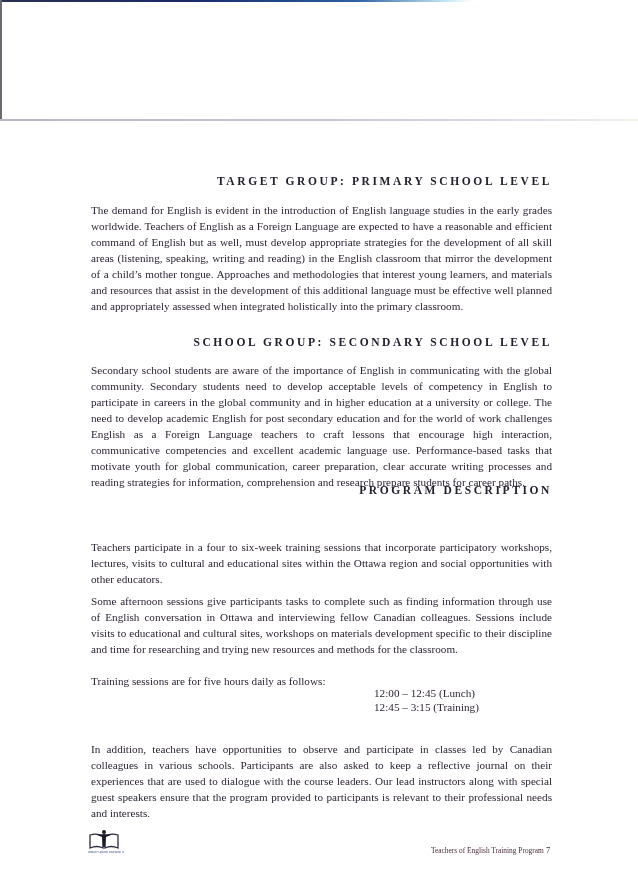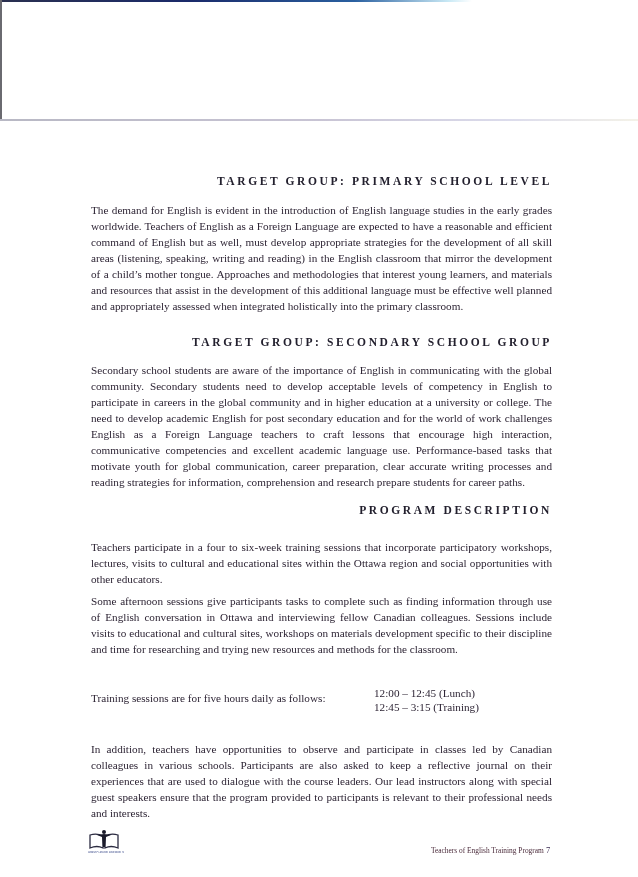--- a/index.html
+++ b/index.html
@@ -64,27 +64,27 @@
 <div class="scan-top">
   <div class="scan-top-edge"></div>
 </div>
 <div class="scan-divider"></div>
 
 <div class="page-content">
 
   <div class="heading" style="top:175px;">TARGET GROUP: PRIMARY SCHOOL LEVEL</div>
   <p class="para" style="top:202px;">The demand for English is evident in the introduction of English language studies in the early grades worldwide. Teachers of English as a Foreign Language are expected to have a reasonable and efficient command of English but as well, must develop appropriate strategies for the development of all skill areas (listening, speaking, writing and reading) in the English classroom that mirror the development of a child’s mother tongue. Approaches and methodologies that interest young learners, and materials and resources that assist in the development of this additional language must be effective well planned and appropriately assessed when integrated holistically into the primary classroom.</p>
 
-  <div class="heading" style="top:336px;">TARGET GROUP:  SECONDARY SCHOOL GROUP</div>
+  <div class="heading" style="top:336px;">SCHOOL GROUP:  SECONDARY SCHOOL LEVEL</div>
   <p class="para" style="top:362px;">Secondary school students are aware of the importance of English in communicating with the global community.  Secondary students need to develop acceptable levels of competency in English to participate in careers in the global community and in higher education at a university or college. The need to develop academic English for post secondary education and for the world of work challenges English as a Foreign Language teachers to craft lessons that encourage high interaction, communicative competencies and excellent academic language use. Performance-based tasks that motivate youth for global communication, career preparation, clear accurate writing processes and reading strategies for information, comprehension and research prepare students for career paths.</p>
 
-  <div class="heading" style="top:504px;">PROGRAM DESCRIPTION</div>
+  <div class="heading" style="top:484px;">PROGRAM DESCRIPTION</div>
   <p class="para" style="top:539px;">Teachers participate in a four to six-week training sessions that incorporate participatory workshops, lectures, visits to cultural and educational sites within the Ottawa region and social opportunities with other educators.</p>
   <p class="para" style="top:593px;">Some afternoon sessions give participants tasks to complete such as finding information through use of English conversation in Ottawa and interviewing fellow Canadian colleagues. Sessions include visits to educational and cultural sites, workshops on materials development specific to their discipline and time for researching and trying new resources and methods for the classroom.</p>
-  <p class="para" style="top:690px;">Training sessions are for five hours daily as follows:</p>
+  <p class="para" style="top:673px;">Training sessions are for five hours daily as follows:</p>
 
   <div class="schedule" style="top:687px;">
     <div class="schedule-row">12:00 – 12:45 (Lunch)</div>
     <div class="schedule-row">12:45 – 3:15 (Training)</div>
   </div>
 
   <p class="para" style="top:741px;">In addition, teachers have opportunities to observe and participate in classes led by Canadian colleagues in various schools. Participants are also asked to keep a reflective journal on their experiences that are used to dialogue with the course leaders. Our lead instructors along with special guest speakers ensure that the program provided to participants is relevant to their professional needs and interests.</p>
 </div>
 
 <div class="footer-logo">

